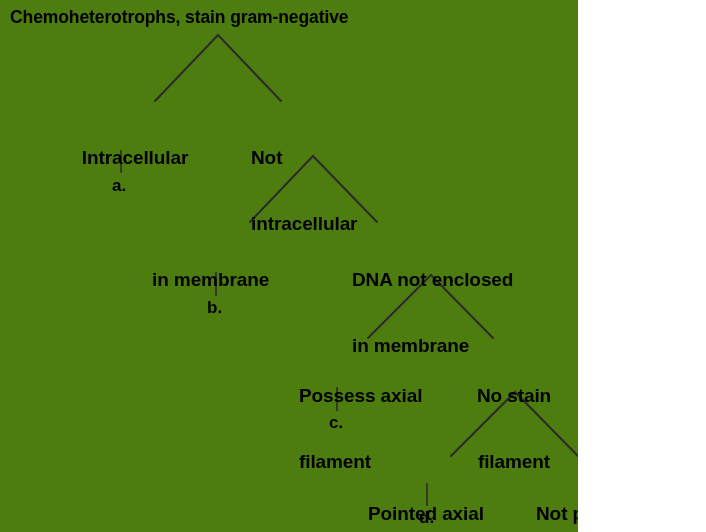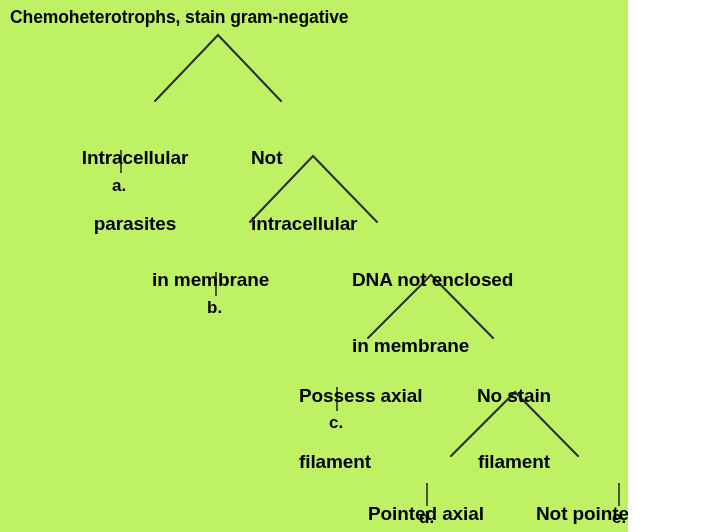--- a/index.html
+++ b/index.html
@@ -2,23 +2,23 @@
 <html><head>
 <meta charset="utf-8">
 <style>
   html, body {
     margin: 0;
     padding: 0;
     background: #ffffff;
   }
   #canvas {
     position: relative;
-    width: 628px;
+    width: 578px;
     height: 532px;
-    background: #bef264;
+    background: #4d7c0f;
     overflow: hidden;
     font-family: "Liberation Sans", sans-serif;
   }
   #branch-svg {
     position: absolute;
     left: 0;
     top: 0;
     width: 706px;
     height: 532px;
   }
@@ -72,21 +72,20 @@
       <path d="M 337 387 L 337 411"></path>
       <path d="M 427 483 L 427 506"></path>
       <path d="M 619 483 L 619 506"></path>
     </g>
   </svg>
 
   <div class="node-label title-label align-left" style="left:10px; top:6px;">Chemoheterotrophs, stain gram-negative</div>
 
   <div class="node-label tier-label align-center" style="left:74px; top:103px; width:122px;">
     <div>Intracellular</div>
-    <div>parasites</div>
   </div>
 
   <div class="node-label tier-label align-left" style="left:251px; top:103px; width:130px;">
     <div>Not</div>
     <div>intracellular</div>
   </div>
 
   <div class="node-label tier-label align-left" style="left:152px; top:225px; width:160px;">
     <div>in membrane</div>
   </div>

